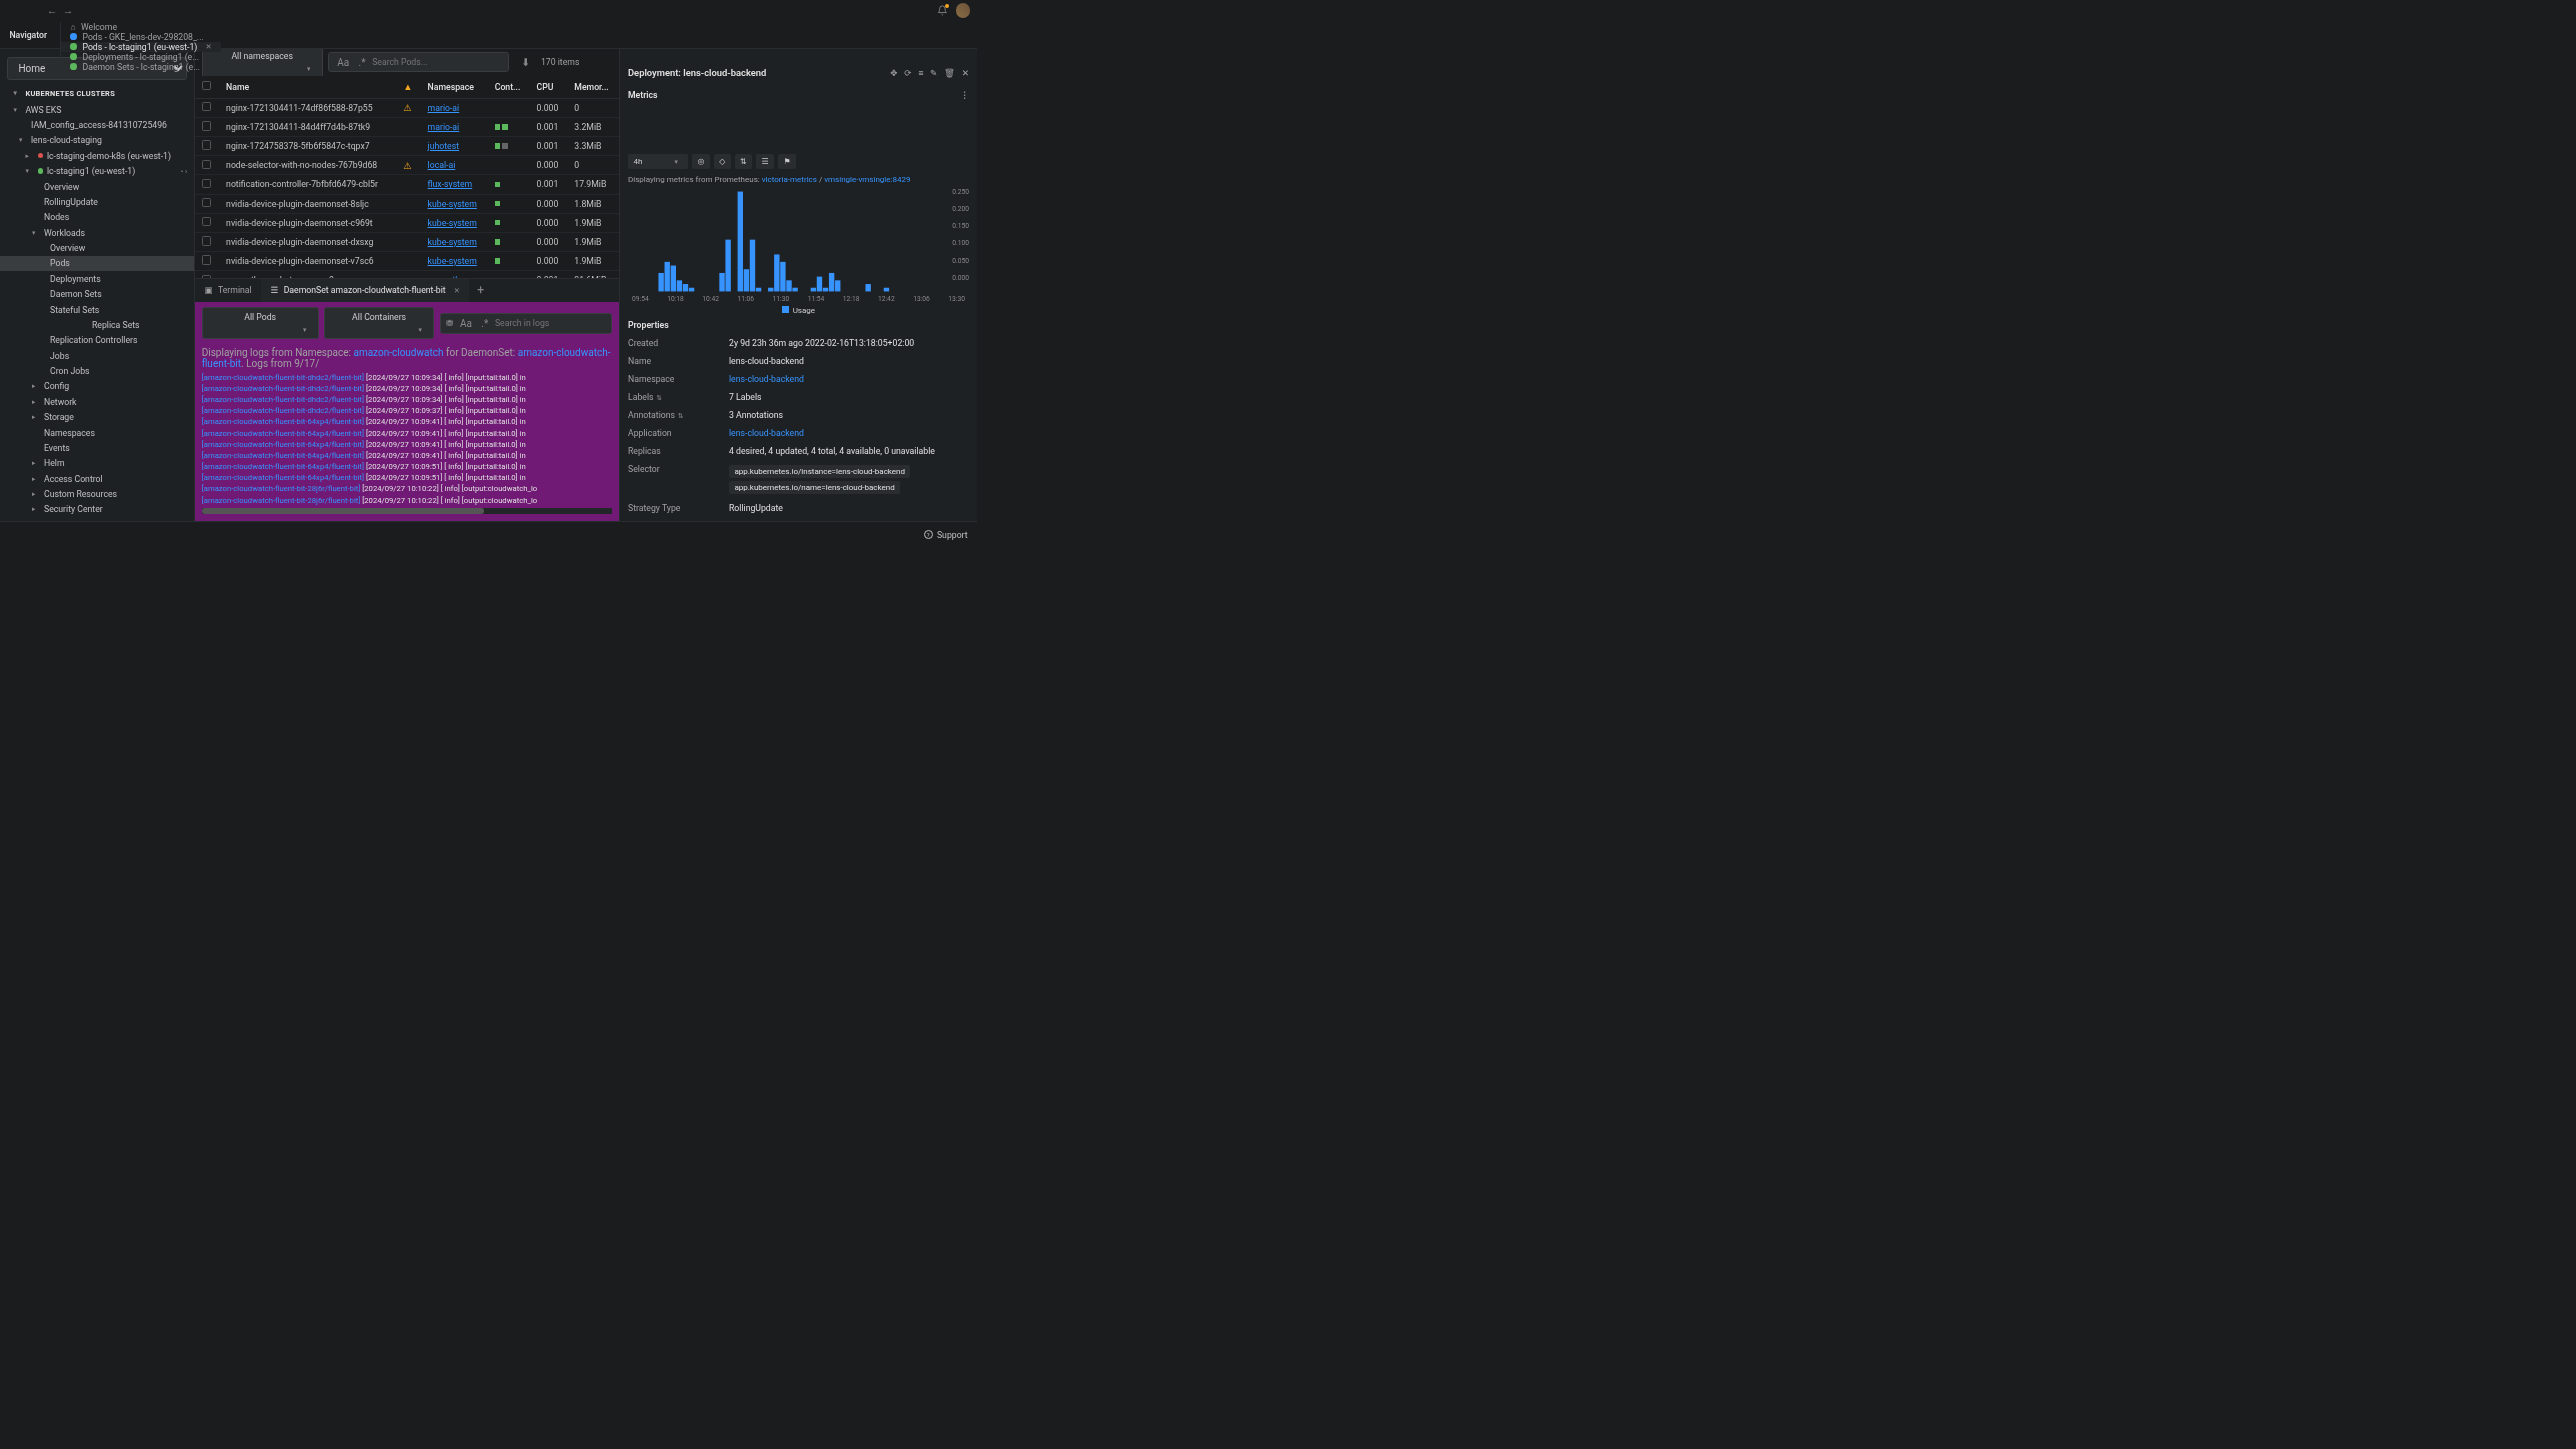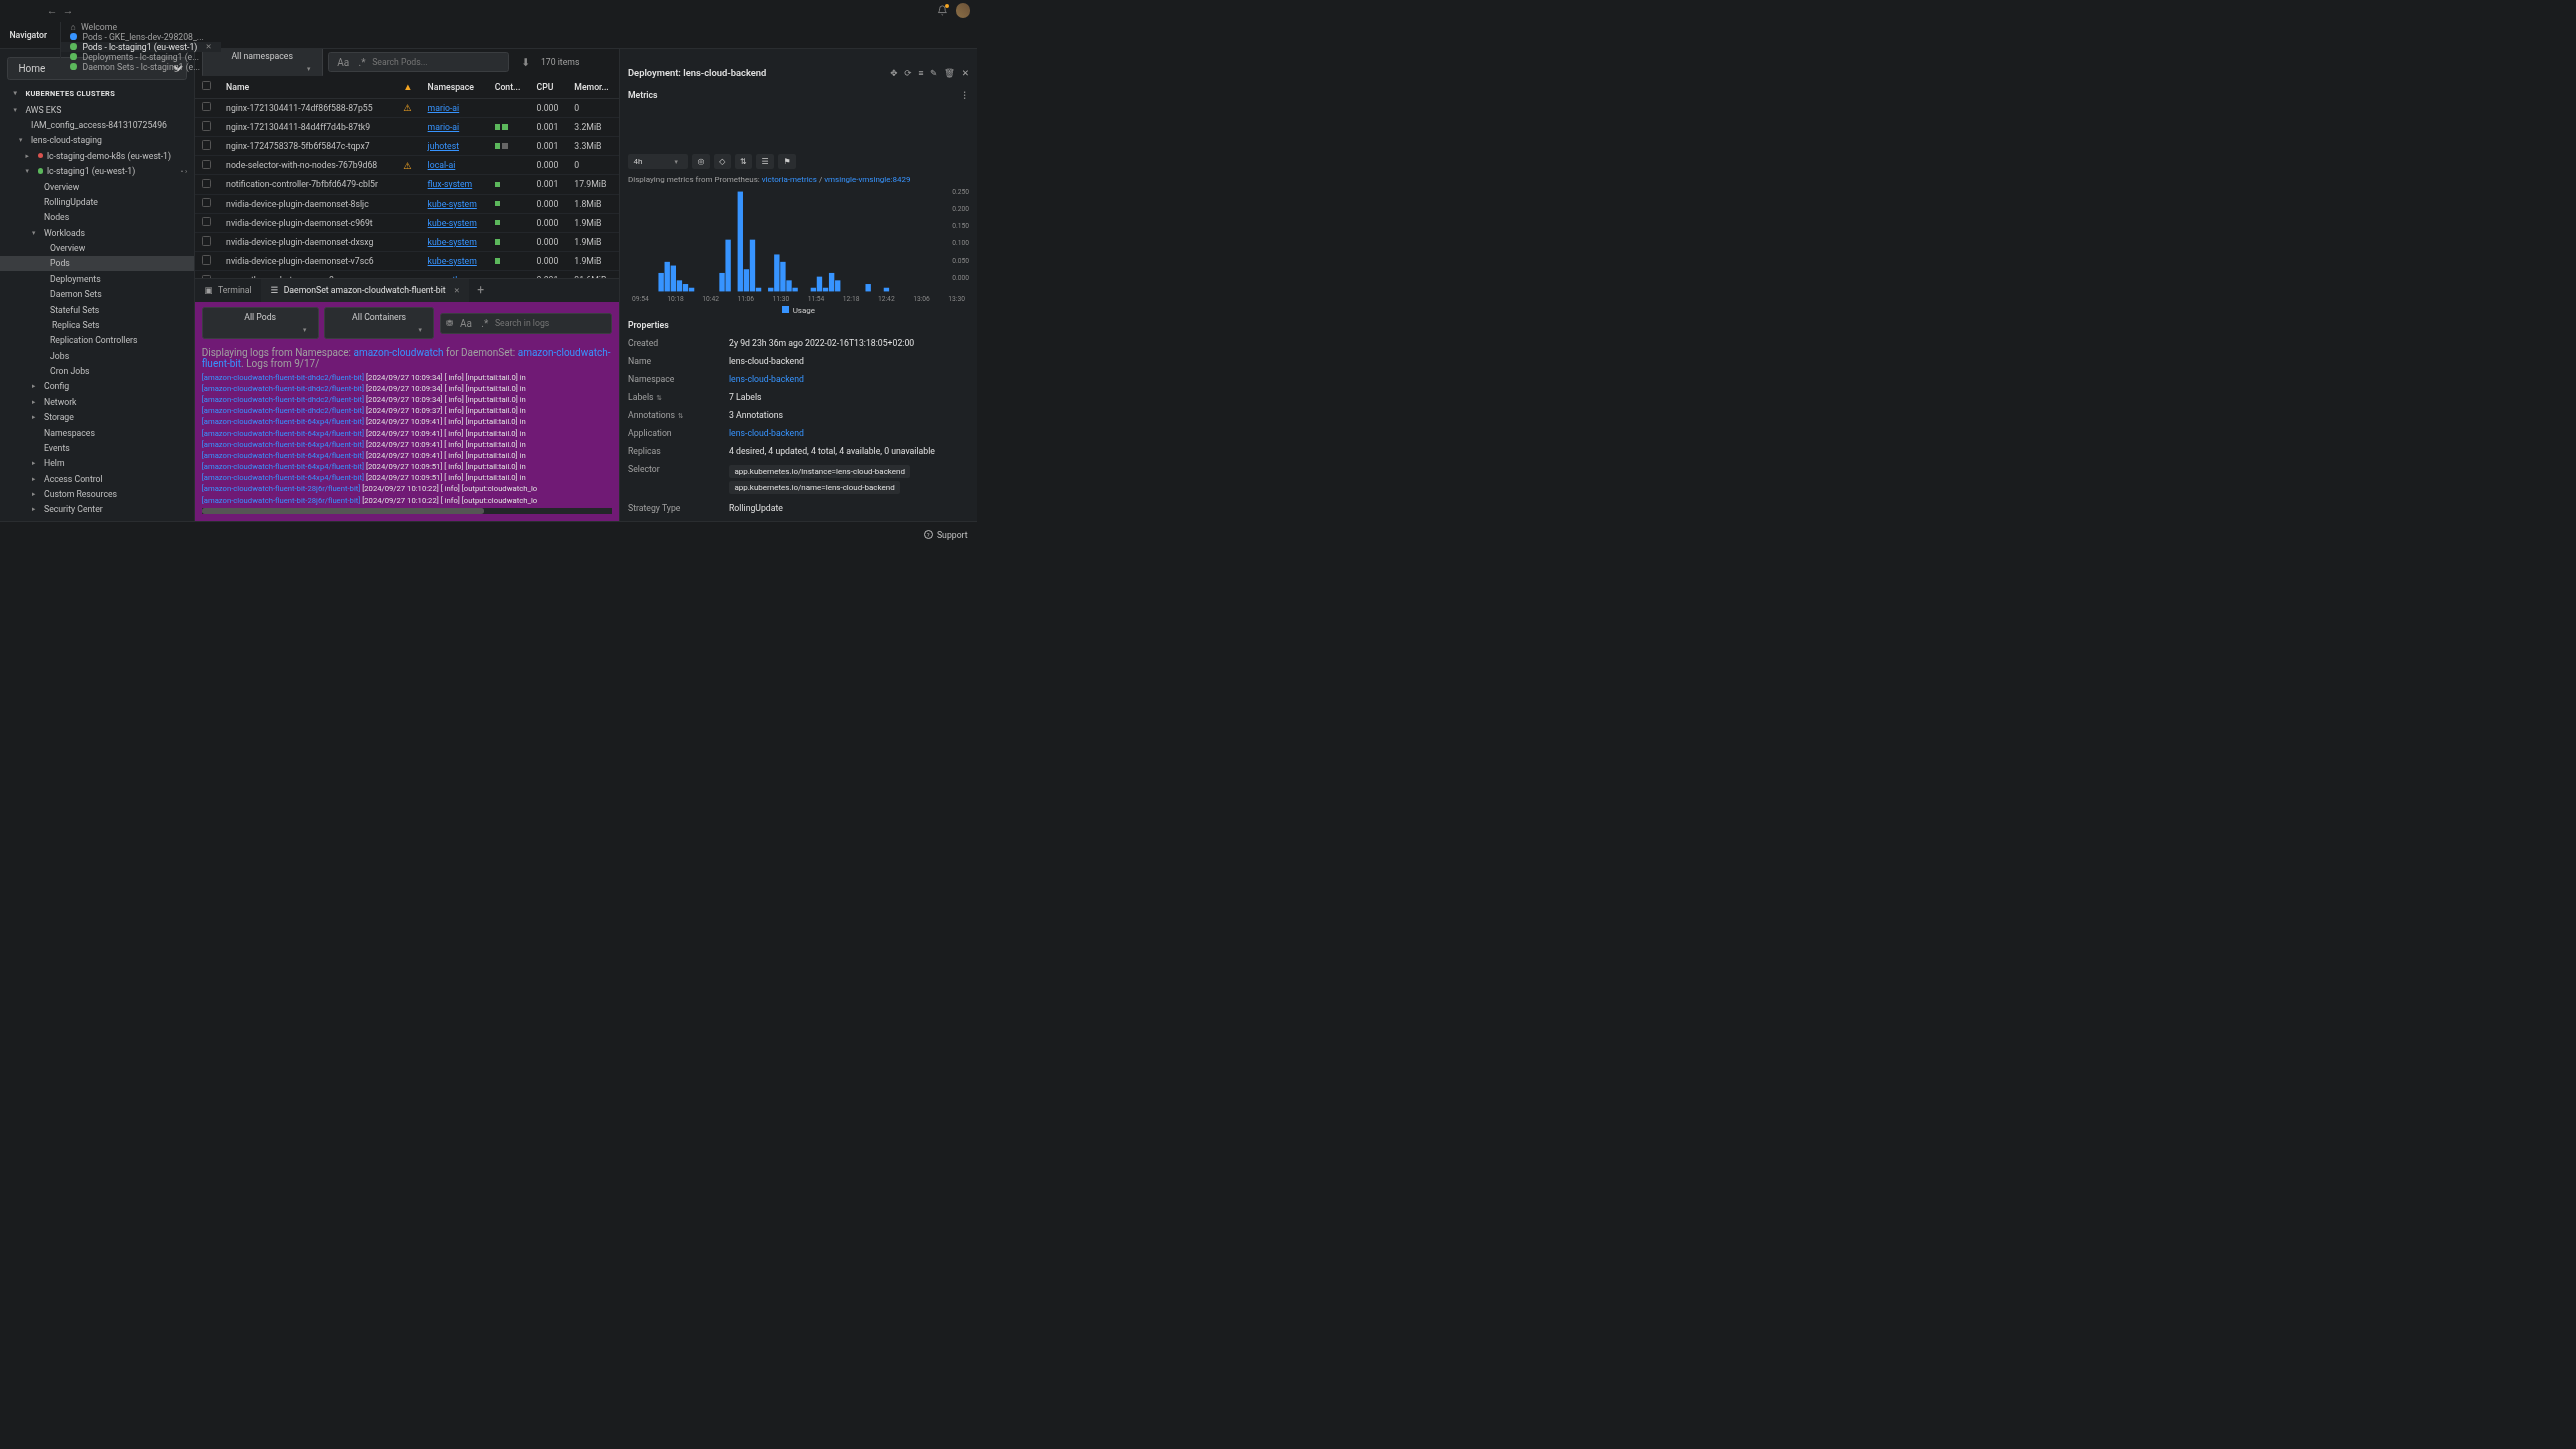--- a/index.html
+++ b/index.html
@@ -206,21 +206,21 @@
           <span>Deployments</span>
         </div>
         <div class="tree-item" style="padding-left: 38px;">
           <span class="chev"></span>
           <span>Daemon Sets</span>
         </div>
         <div class="tree-item" style="padding-left: 38px;">
           <span class="chev"></span>
           <span>Stateful Sets</span>
         </div>
-        <div class="tree-item" style="padding-left: 40px;">
+        <div class="tree-item" style="padding-left: 60px; margin-left: 20px;">
           <span class="chev"></span>
           <span>Replica Sets</span>
         </div>
         <div class="tree-item" style="padding-left: 38px;">
           <span class="chev"></span>
           <span>Replication Controllers</span>
         </div>
         <div class="tree-item" style="padding-left: 38px;">
           <span class="chev"></span>
           <span>Jobs</span>

